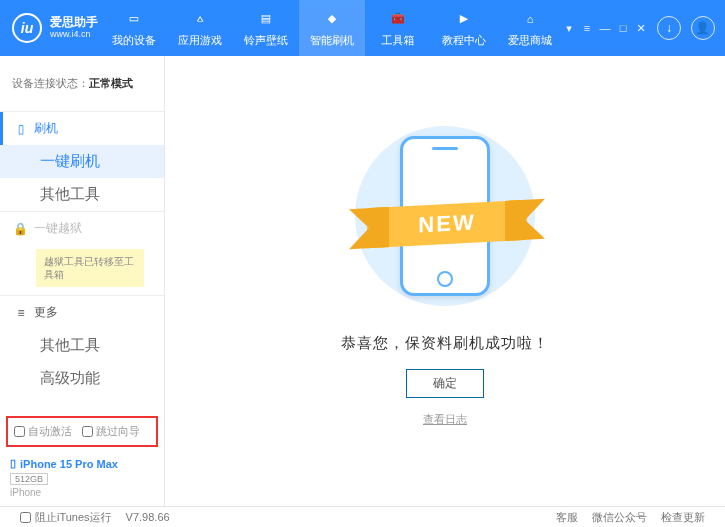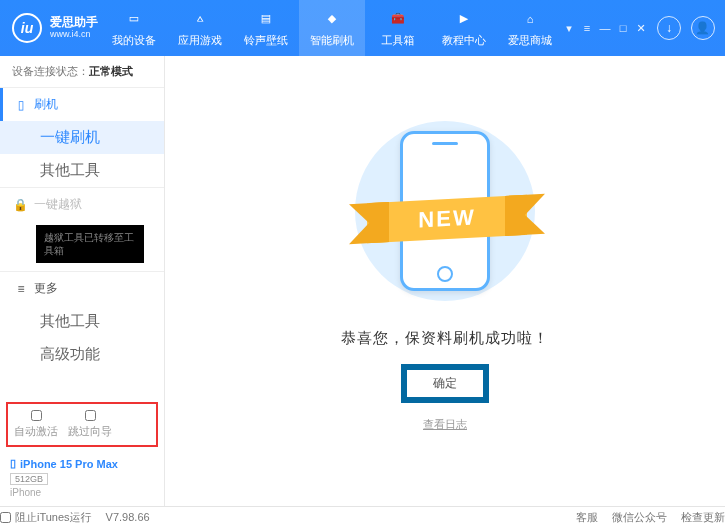--- a/index.html
+++ b/index.html
@@ -12,52 +12,52 @@
 .brand-text .t2 { font-size: 9px; opacity: .9; }
 .navs { display: flex; height: 100%; flex: 1; }
 .nav-item { width: 66px; height: 100%; display: flex; flex-direction: column; align-items: center; justify-content: center; gap: 4px; font-size: 11px; cursor: pointer; }
 .nav-item.active { background: rgba(255,255,255,.18); }
 .nav-icon { width: 20px; height: 20px; display: flex; align-items: center; justify-content: center; }
 .title-right { display: flex; align-items: center; gap: 6px; margin-left: auto; }
 .win-btn { width: 12px; height: 12px; display: flex; align-items: center; justify-content: center; font-size: 11px; opacity: .9; cursor: pointer; }
 .circ-btn { width: 24px; height: 24px; border: 1.5px solid rgba(255,255,255,.8); border-radius: 50%; display: flex; align-items: center; justify-content: center; font-size: 12px; cursor: pointer; margin-left: 4px; }
 .body { display: flex; height: 450px; }
 .sidebar { width: 165px; border-right: 1px solid #e8e8e8; background: #fff; display: flex; flex-direction: column; font-size: 12px; color: #555; }
-.conn-status { padding: 8px 12px; font-size: 11px; color: #777; }
+.conn-status { padding: 20px 12px; font-size: 11px; color: #777; }
 .conn-status b { color: #333; font-weight: bold; }
 .side-sec { border-top: 1px solid #eee; }
 .sec-head { padding: 8px 14px; display: flex; align-items: center; gap: 6px; color: #555; font-size: 12px; }
 .sec-head.blue { color: #2d88fe; border-left: 3px solid #2d88fe; padding-left: 11px; }
 .sec-head.disabled { color: #bbb; }
 .sec-icon { width: 14px; height: 14px; display: flex; align-items: center; justify-content: center; font-size: 12px; }
 .side-item { padding: 7px 0 7px 40px; font-size: 15px; color: #666; cursor: pointer; }
 .side-item.active { background: #e8f2ff; color: #2d88fe; }
-.side-note { background: #000000; margin: 4px 20px 8px 36px; padding: 6px 8px; font-size: 10px; color: #888; line-height: 1.3; }
+.side-note { background: #fef9c3; margin: 4px 20px 8px 36px; padding: 6px 8px; font-size: 10px; color: #888; line-height: 1.3; }
 .spacer { flex: 1; }
 .checks-box { border: 2px solid #e33; margin: 0 6px 6px; padding: 6px 6px; display: flex; gap: 10px; font-size: 11px; color: #999; }
-.checks-box label { display: flex; align-items: center; gap: 3px; flex-direction: column; }
+.checks-box label { display: flex; align-items: center; gap: 3px; }
 .checks-box input { width: 11px; height: 11px; }
 .device-info { padding: 4px 10px 8px; font-size: 11px; }
 .dev-name { color: #2d88fe; font-weight: bold; display: flex; align-items: center; gap: 4px; }
 .dev-cap { display: inline-block; border: 1px solid #ccc; font-size: 9px; padding: 0 4px; margin-top: 3px; color: #888; border-radius: 0; }
 .dev-type { font-size: 10px; color: #aaa; margin-top: 2px; }
 .main { flex: 1; position: relative; display: flex; flex-direction: column; align-items: center; justify-content: center; }
 .illus { width: 200px; height: 200px; position: relative; margin-top: -20px; }
 .circle-bg { position: absolute; width: 180px; height: 180px; border-radius: 50%; background: #dff0ff; top: 10px; left: 10px; }
 .phone { position: absolute; width: 90px; height: 160px; background: #fff; border: 3px solid #5db3ff; border-radius: 14px; top: 20px; left: 55px; box-shadow: 0 2px 6px rgba(0,0,0,.1); }
 .phone::before { content: ''; position: absolute; top: 8px; left: 50%; transform: translateX(-50%); width: 26px; height: 3px; background: #5db3ff; border-radius: 2px; }
 .phone::after { content: ''; position: absolute; bottom: 6px; left: 50%; transform: translateX(-50%); width: 12px; height: 12px; border: 2px solid #5db3ff; border-radius: 50%; }
 .ribbon { position: absolute; top: 88px; left: 22px; width: 160px; height: 40px; background: #ffc242; display: flex; align-items: center; justify-content: center; font-weight: 900; font-size: 22px; color: #fff; letter-spacing: 2px; transform: skewY(-3deg); }
 .ribbon::before, .ribbon::after { content: ''; position: absolute; width: 0; height: 0; border: 20px solid #f3a91f; top: 0; }
 .ribbon::before { left: -18px; border-left-color: transparent; }
 .ribbon::after { right: -18px; border-right-color: transparent; }
 .msg { font-size: 15px; color: #333; margin-top: 18px; letter-spacing: 1px; }
-.ok-btn { margin-top: 16px; padding: 5px 26px; border: 6px solid #0369a1; background: #fff; font-size: 12px; color: #555; cursor: pointer; }
+.ok-btn { margin-top: 16px; padding: 5px 26px; border: 1px solid #0369a1; background: #fff; font-size: 12px; color: #555; cursor: pointer; }
 .log-link { margin-top: 14px; font-size: 11px; color: #999; text-decoration: underline; cursor: pointer; }
-.footer { height: 21px; border-top: 1px solid #e4e4e4; display: flex; align-items: center; padding: 0 0; font-size: 11px; color: #777; gap: 14px; }
+.footer { height: 21px; border-top: 1px solid #e4e4e4; display: flex; align-items: center; padding: 0 20px; font-size: 11px; color: #777; gap: 14px; }
 .footer label { display: flex; align-items: center; gap: 4px; }
 .footer input { width: 11px; height: 11px; }
 .footer .f-spacer { flex: 1; }
 .footer .f-link { cursor: pointer; }
 </style>
 </head>
 <body>
 
 <div class="titlebar">
   <div class="brand">

